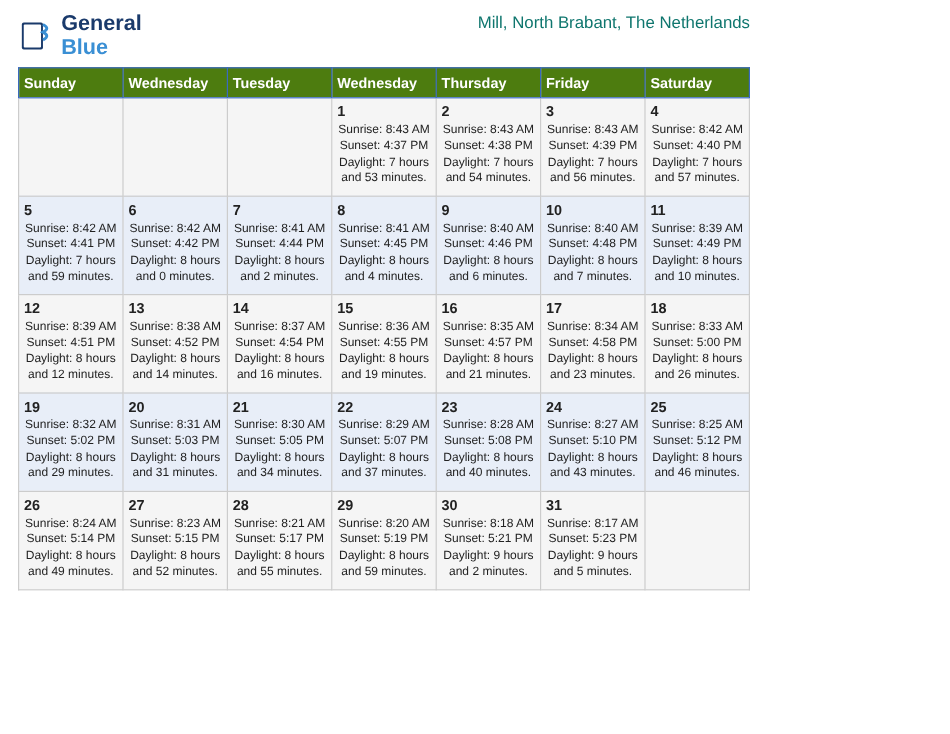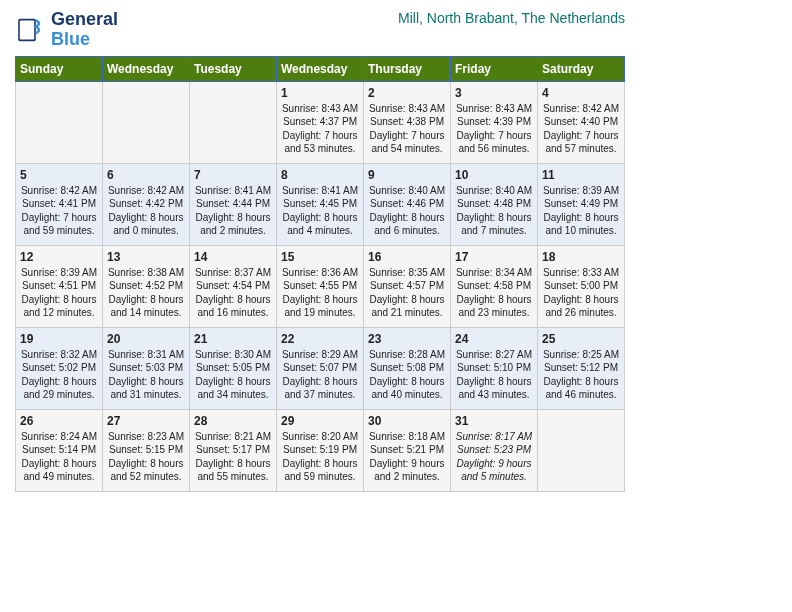--- a/index.html
+++ b/index.html
@@ -315,21 +315,21 @@
 Daylight: 8 hours and 59 minutes.</div>
           </td>
           <td>
             <span class="day-number">30</span>
             <div class="day-info" style="white-space: pre-line;">Sunrise: 8:18 AM
 Sunset: 5:21 PM
 Daylight: 9 hours and 2 minutes.</div>
           </td>
           <td>
             <span class="day-number">31</span>
-            <div class="day-info" style="white-space: pre-line; font-style: italic;">Sunrise: 8:17 AM
+            <div class="day-info" style="white-space: pre-line;">Sunrise: 8:17 AM
 Sunset: 5:23 PM
 Daylight: 9 hours and 5 minutes.</div>
           </td>
           <td class="empty-cell"></td>
         </tr>
       </tbody>
   </table>
 </div>
 
 </body></html>

